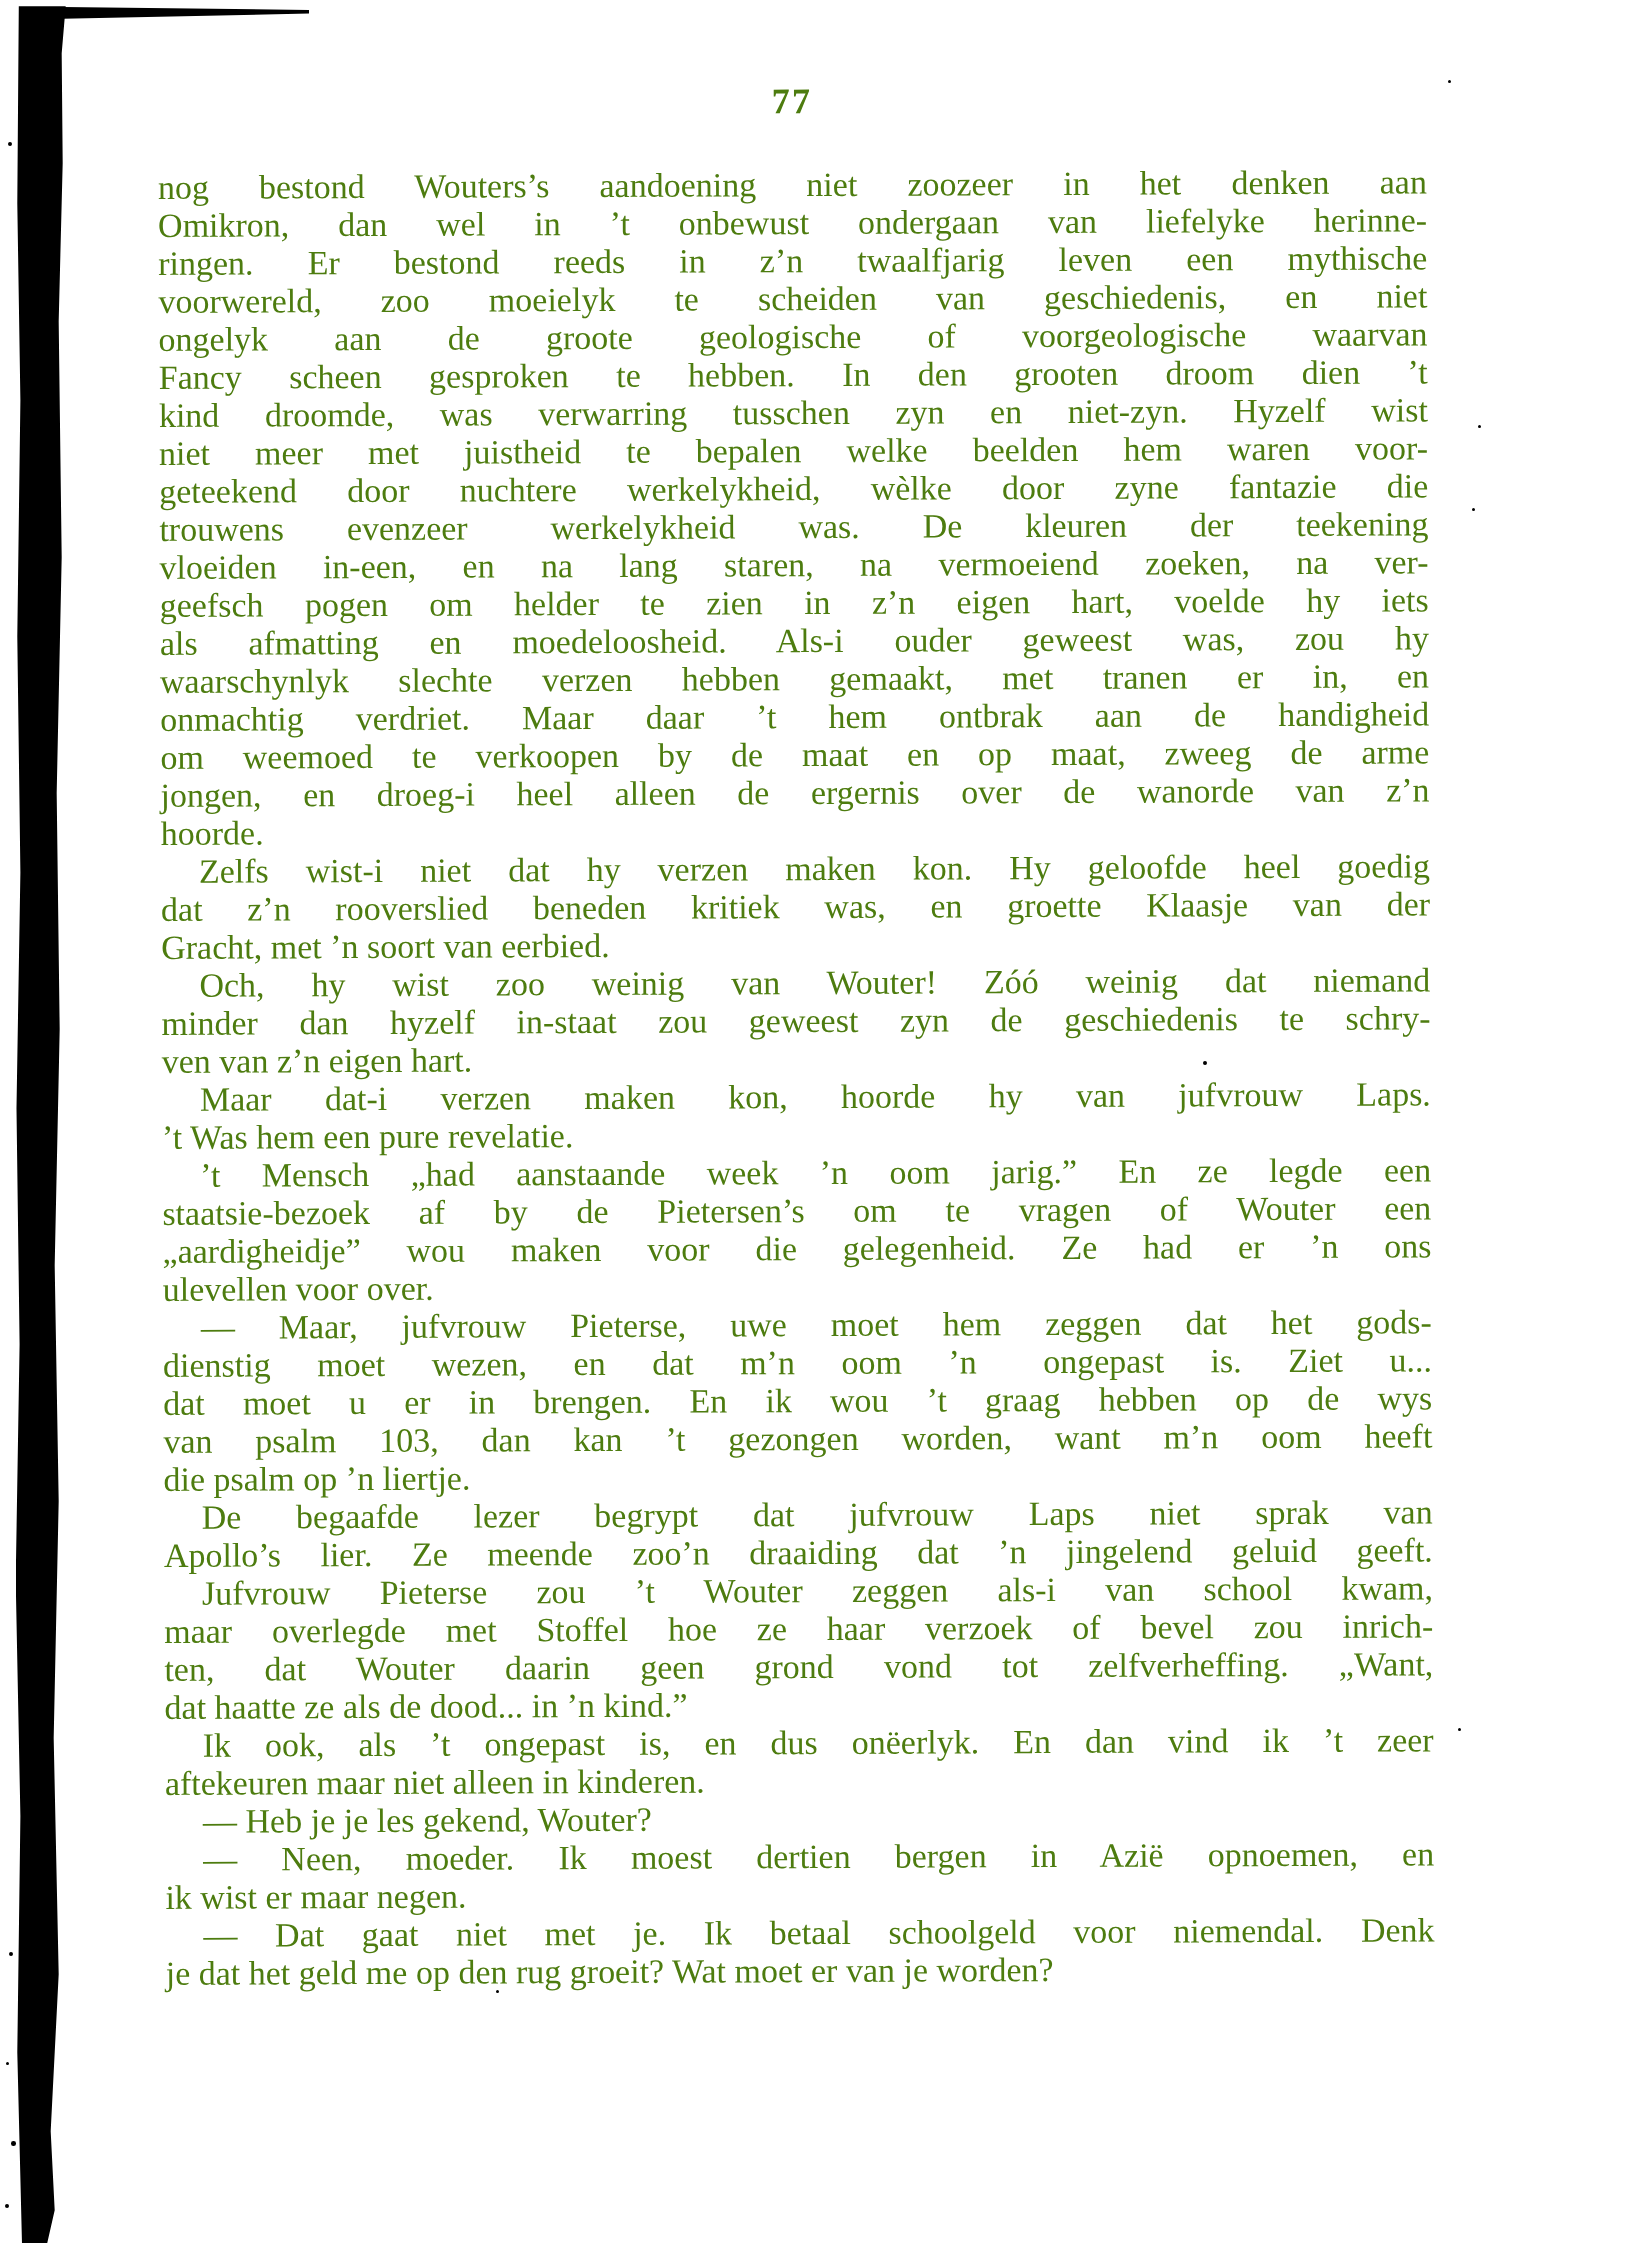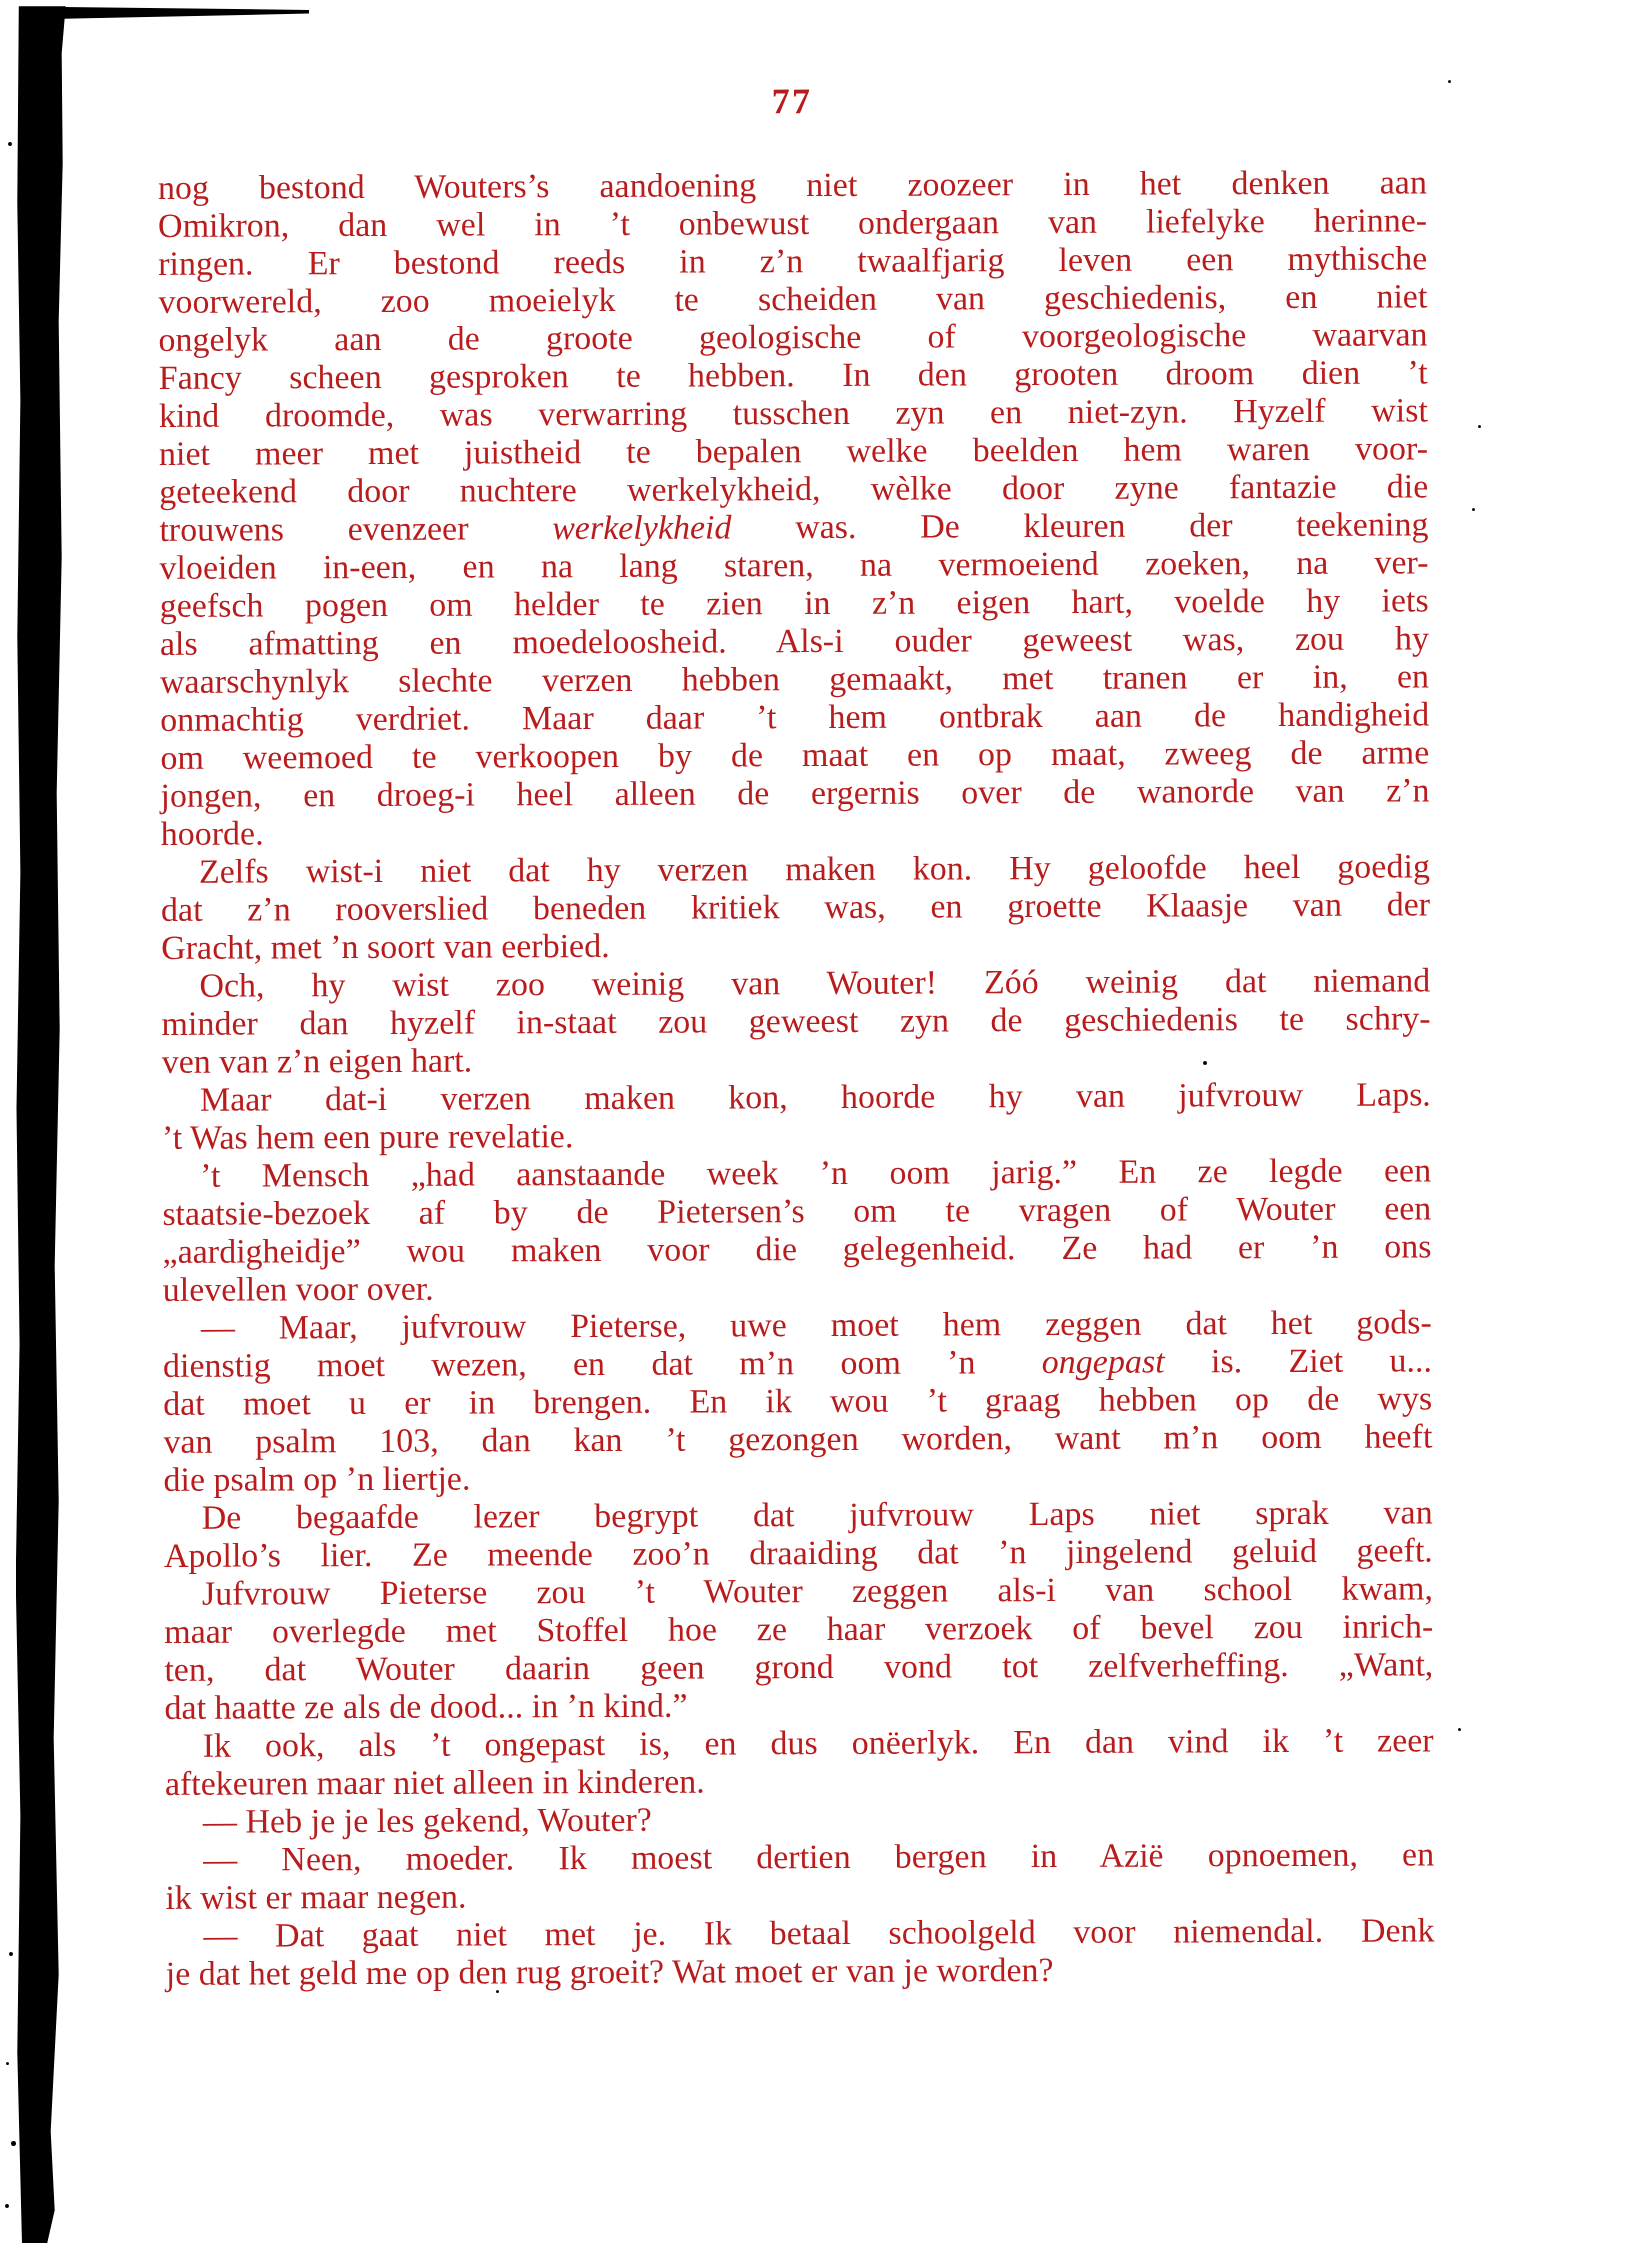--- a/index.html
+++ b/index.html
@@ -1,25 +1,25 @@
 <!DOCTYPE html>
 <html style="font-size:12.6px"><head>
 <meta charset="utf-8">
 <style>
   html,body{margin:0;padding:0;background:#ffffff;}
   .page{position:relative;width:1647px;height:2261px;background:#ffffff;overflow:hidden;
-        font-family:"Liberation Serif","DejaVu Serif",serif;color:#b91c1c;}
+        font-family:"Liberation Serif","DejaVu Serif",serif;color:#4d7c0f;}
   .scan-rot{position:absolute;left:0;top:0;right:0;bottom:0;transform:rotate(-0.25deg);transform-origin:50% 40%;}
   .page-number{position:absolute;top:80px;left:161px;width:1269px;text-align:center;
                font-size:36px;font-weight:bold;letter-spacing:2.4px;}
   .text-block{position:absolute;left:161px;top:166px;width:1269px;font-size:34px;line-height:38px;}
   .line{height:38px;text-align:left;}
   .line.just{text-align:justify;text-align-last:justify;}
   .line.ind{text-indent:38px;}
-  .it{font-style:italic;margin-left:20px;}
+  .it{margin-left:20px;}
   
   .band{position:absolute;left:15.7px;top:6.3px;width:50px;height:2237px;background:#000;
         clip-path:polygon(3.1px 0,50px 0,46px 47px,47px 157px,43px 315px,46px 551px,41px 787px,
         44px 1023px,39px 1259px,43px 1495px,38px 1732px,43px 1968px,35px 2125px,39px 2204px,
         31.5px 2237px,6.3px 2237px,1.6px 2046px,4.7px 1810px,0 1574px,3.9px 1338px,0.8px 1102px,4.7px 866px,
         1.6px 630px,4.7px 394px,1.6px 197px);}
   .wedge{position:absolute;left:63px;top:7px;width:246px;height:11.8px;background:#000;
          clip-path:polygon(0 0,100% 25%,100% 55%,0 100%);}
   .speck{position:absolute;background:#000;border-radius:50%;}
 </style>

